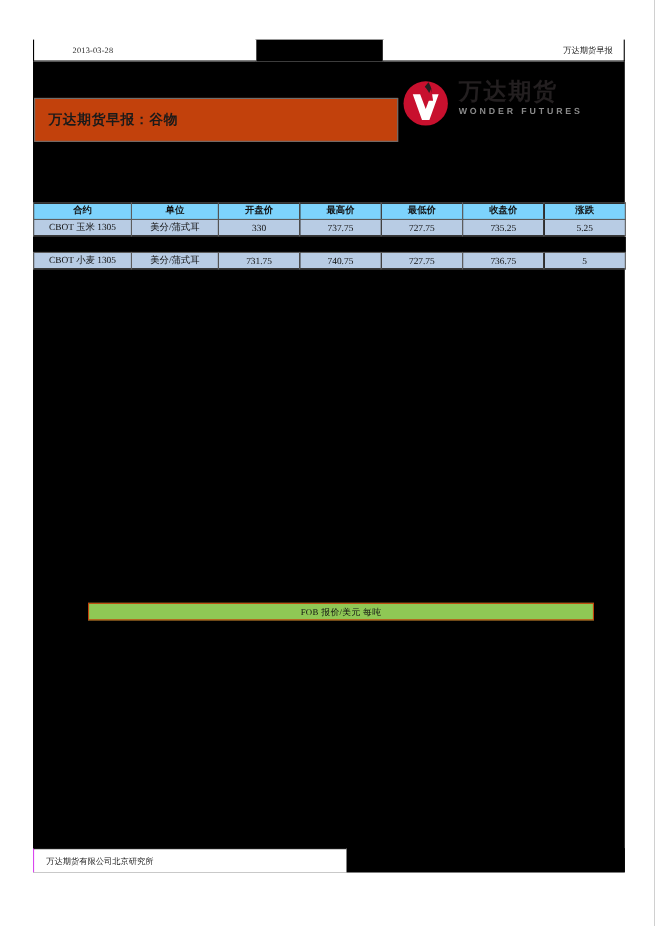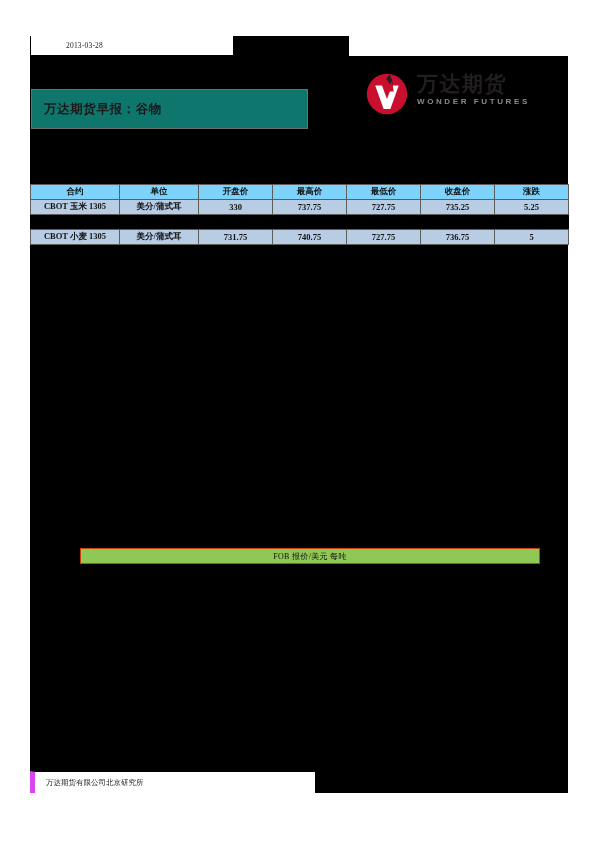--- a/index.html
+++ b/index.html
@@ -84,23 +84,23 @@
     color: #1a1a1a;
     padding-right: 10px;
     white-space: nowrap;
   }
 
   
   #title-box {
     position: absolute;
     left: 31px;
     top: 89px;
-    width: 277px;
+    width: 331px;
     height: 40px;
-    background: #0f766e;
+    background: #c2410c;
     border: 1px solid #6e6e6e;
     box-sizing: border-box;
     display: flex;
     align-items: center;
     text-align: right;
   }
   #title-text {
     font-size: 12.5px;
     font-weight: bold;
     color: #1a1a1a;
@@ -169,21 +169,21 @@
     color: #111111;
     overflow: hidden;
     white-space: nowrap;
   }
   #price-table th {
     background: #7dd3fc;
     font-weight: bold;
   }
   #price-table td {
     background: #b8cce4;
-    font-weight: bold;
+    font-weight: normal;
     margin-left: 28px;
   }
   #price-table tr.spacer-row td {
     background: #000000;
     border: none;
     height: 14px;
   }
   .col-contract { width: 88px; }
   .col-unit     { width: 78px; }
   .col-num      { width: 73px; }
@@ -211,21 +211,21 @@
   }
 
   
   #footer-strip {
     position: absolute;
     left: 30px;
     top: 771px;
     width: 285px;
     height: 22px;
     background: #ffffff;
-    border-left: 5px solid #d946ef;
+    border-left: 1px solid #d946ef;
     border-top: 1px solid #000000;
     box-sizing: border-box;
     display: flex;
     align-items: center;
     overflow: hidden;
   }
   #footer-text {
     font-size: 7.5px;
     color: #1a1a1a;
     padding-left: 11px;
@@ -236,20 +236,23 @@
 <body>
 
 <div id="page">
 
   <div class="black-field" id="black-main"></div>
   <div class="black-field" id="black-header-gap"></div>
   <div class="black-field" id="black-footer-right"></div>
 
   <div class="header-strip" id="header-left">
     <span id="header-date">2013-03-28</span>
+  </div>
+  <div class="header-strip" id="header-right">
+    <span id="header-publication">万达期货早报</span>
   </div>
 
   <div id="title-box">
     <span id="title-text">万达期货早报：谷物</span>
   </div>
 
   <div id="logo">
     <div id="logo-mark">
       <svg width="42" height="42" viewBox="0 0 100 100" aria-hidden="true">
         <path d="M50 2 A48 48 0 1 0 50 98 A48 48 0 0 0 50 2 Z" fill="#c8102e"></path>

